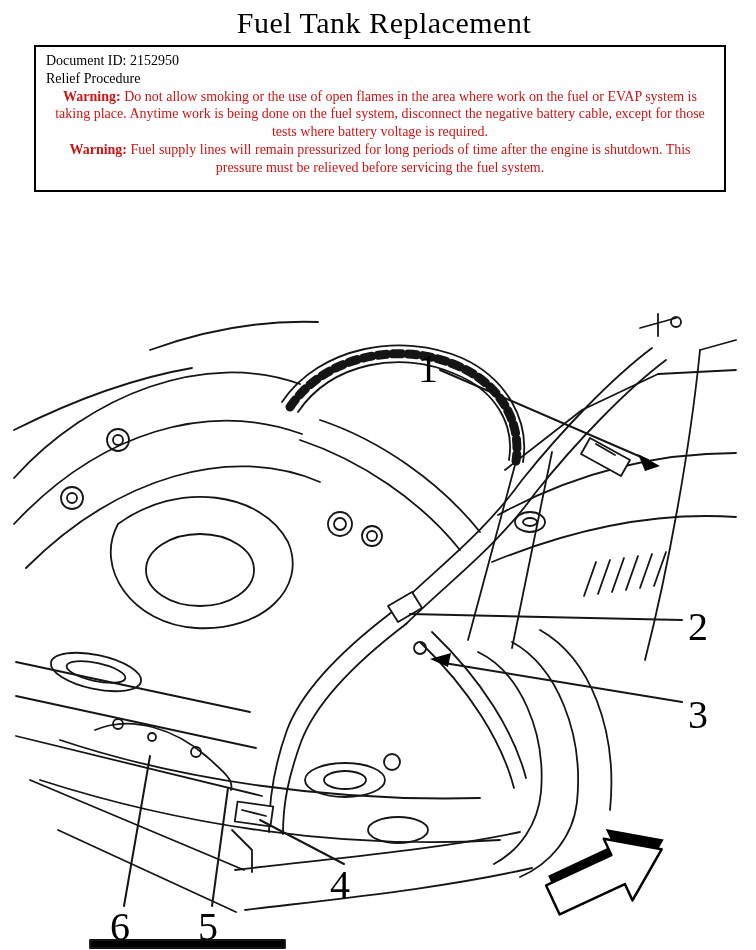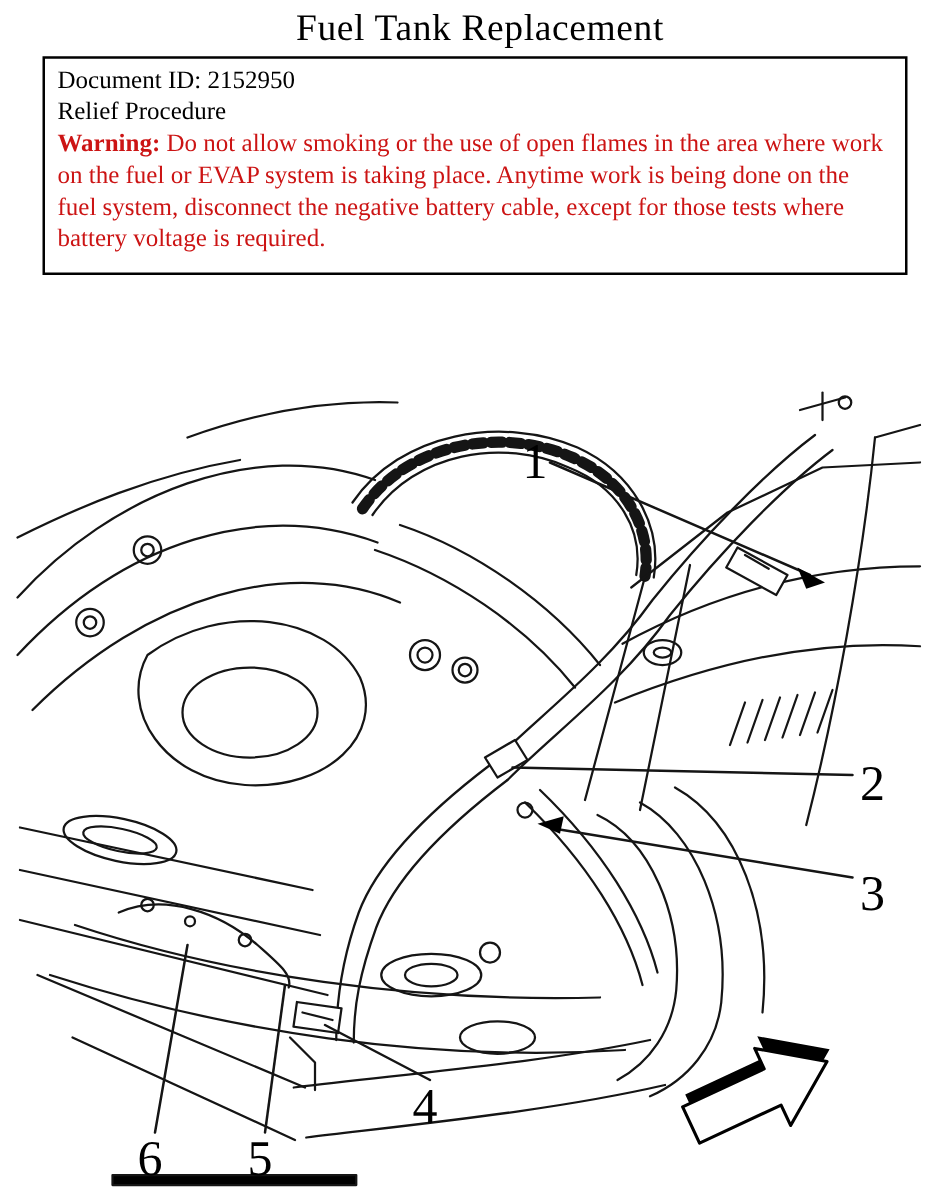--- a/index.html
+++ b/index.html
@@ -21,25 +21,25 @@
     font-size: 30px;
     font-weight: 400;
     text-align: center;
     margin: 6px 0 5px 12px;
     letter-spacing: 0.5px;
   }
   .textbox {
     margin: 0 30px 0 34px;
     border: 2px solid #000;
     padding: 5px 10px 14px 10px;
-    font-size: 20px;
+    font-size: 14px;
     line-height: 1.27;
   }
   .textbox p { margin: 0; }
-  .warning { color: var(--warning-red, #cc1414); }
+  .warning { color: var(--warning-red, #cc1414); text-align: center; }
   .warn-label { font-weight: bold; }
   .step { margin-top: 1px; }
   .step .stepnum { display: inline-block; margin: 0 14px 0 6px; }
   .link {
     color: var(--link-blue, #2222cc);
     text-decoration: none;
     cursor: pointer;
   }
   .figure {
     position: absolute;
@@ -60,20 +60,21 @@
 <div class="page">
 
   <h1 class="title">Fuel Tank Replacement</h1>
 
   <div class="textbox">
     <p>Document ID: 2152950</p>
     <p>Relief Procedure</p>
 
     <p class="warning"><strong class="warn-label">Warning:</strong><span> Do not allow smoking or the use of open flames in the area where work on the fuel or EVAP system is taking place. Anytime work is being done on the fuel system, disconnect the negative battery cable, except for those tests where battery voltage is required.</span></p>
 
+    <p class="warning"><strong class="warn-label">Warning:</strong><span> Fuel supply lines will remain pressurized for long periods of time after the engine is shutdown. This pressure must be relieved before servicing the fuel system.</span></p>
 
   </div>
 
   <div class="figure">
     <svg viewBox="0 0 756 640" width="756" height="640">
 
       <g stroke="#151515" stroke-width="1.8" fill="none" stroke-linecap="round" stroke-linejoin="round">
 
         <g>
           <path d="M 14 168 C 90 84, 205 40, 300 74"></path>

